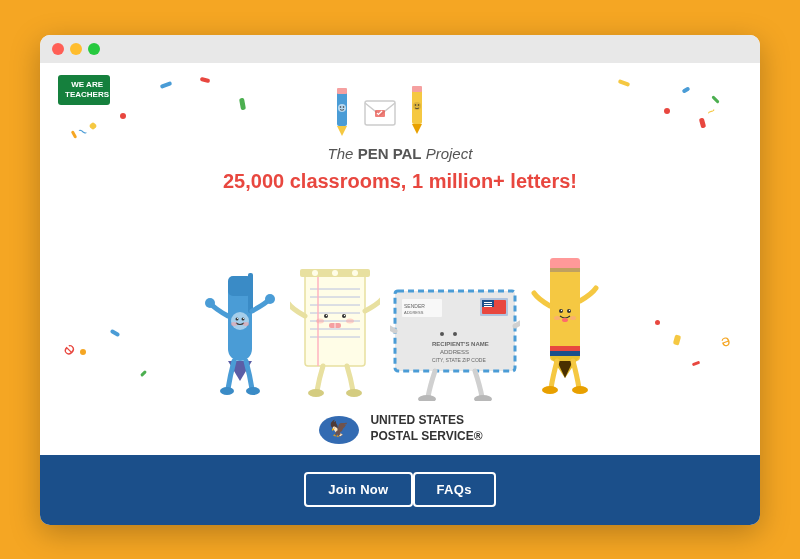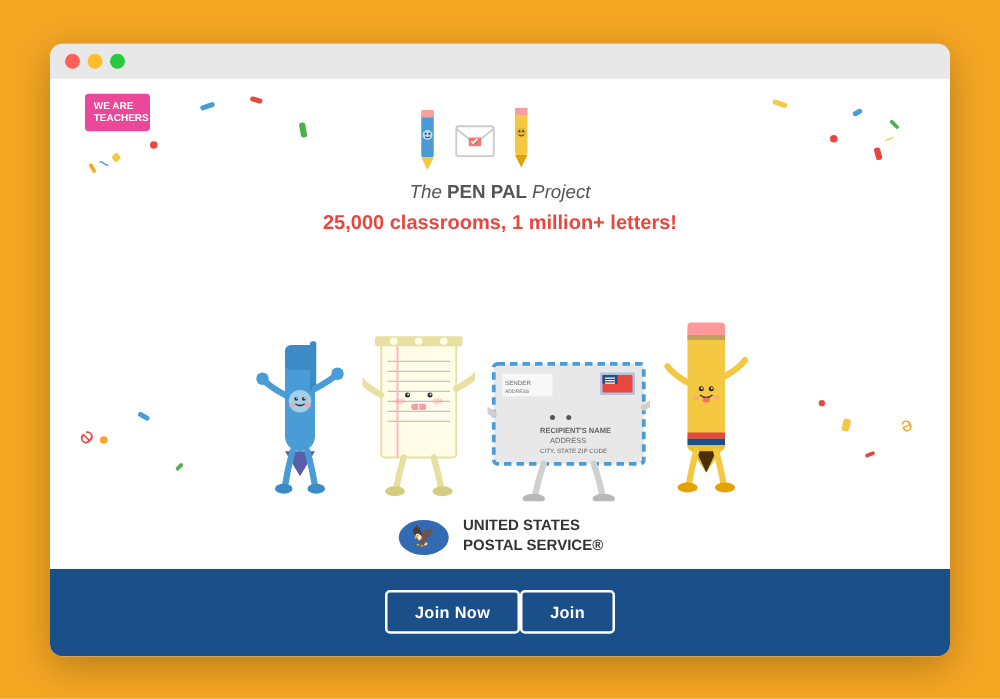--- a/index.html
+++ b/index.html
@@ -58,31 +58,30 @@
       flex-direction: column;
       align-items: center;
       padding: 15px 20px 0;
       overflow: hidden;
     }
 
     .we-are-teachers-badge {
       position: absolute;
       top: 12px;
       left: 18px;
-      background: #ec4899;
+      background: #15803d;
       color: white;
       font-size: 8px;
       font-weight: bold;
       padding: 5px 7px;
-      text-align: left;
+      text-align: right;
       line-height: 1.3;
       text-transform: uppercase;
       border-radius: 3px;
       width: 52px;
-      margin-left: 10px;
     }
 
     .confetti-area {
       position: absolute;
       top: 0; left: 0; right: 0; bottom: 0;
       pointer-events: none;
       overflow: hidden;
     }
 
     .confetti-piece {
@@ -108,21 +107,21 @@
       color: #555;
       font-style: italic;
     }
 
     .pen-pal-title span.bold {
       font-weight: bold;
       font-style: normal;
     }
 
     .tagline {
-      font-size: 16px;
+      font-size: 20px;
       font-weight: bold;
       color: #E8473F;
       text-align: right;
       margin: 8px 0 6px;
     }
 
     .characters-row {
       display: flex;
       align-items: flex-end;
       justify-content: center;
@@ -411,17 +410,17 @@
           <div class="usps-text">
             <span>POSTAL SERVICE</span><span>®</span>
           </div>
         </div>
       </div>
 
     </div>
 
     <div class="bottom-bar">
       <button class="bottom-btn">Join Now</button>
-      <button class="bottom-btn">Join</button>
+      <button class="bottom-btn">FAQs</button>
     </div>
 
   </div>
 </div>
 
 </body></html>

